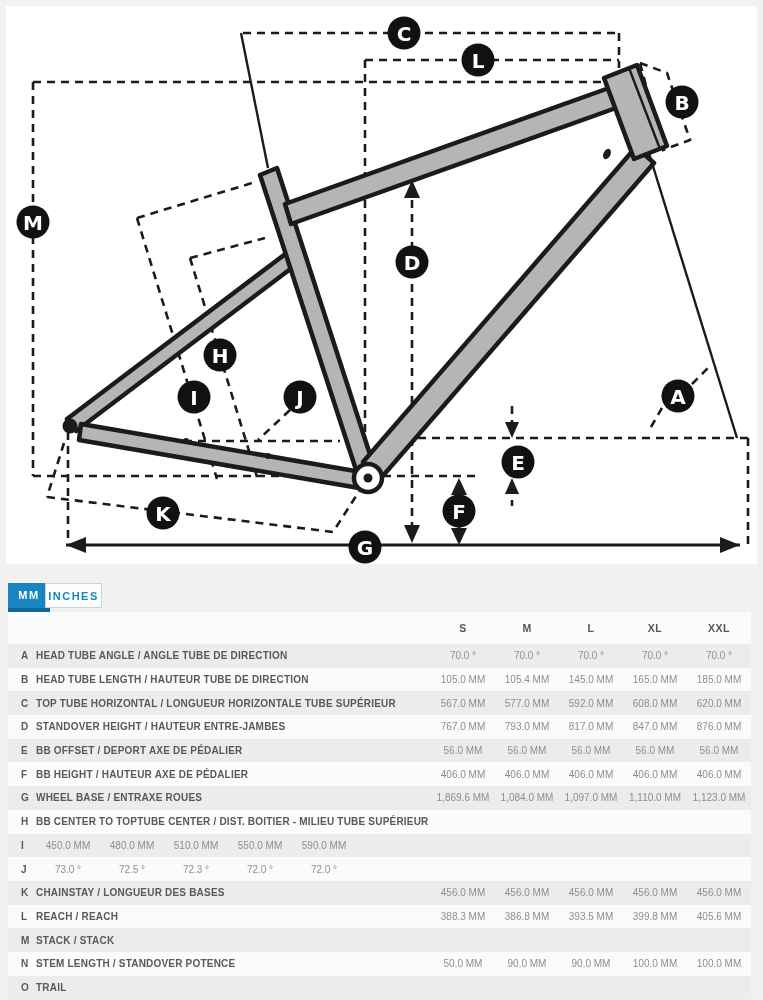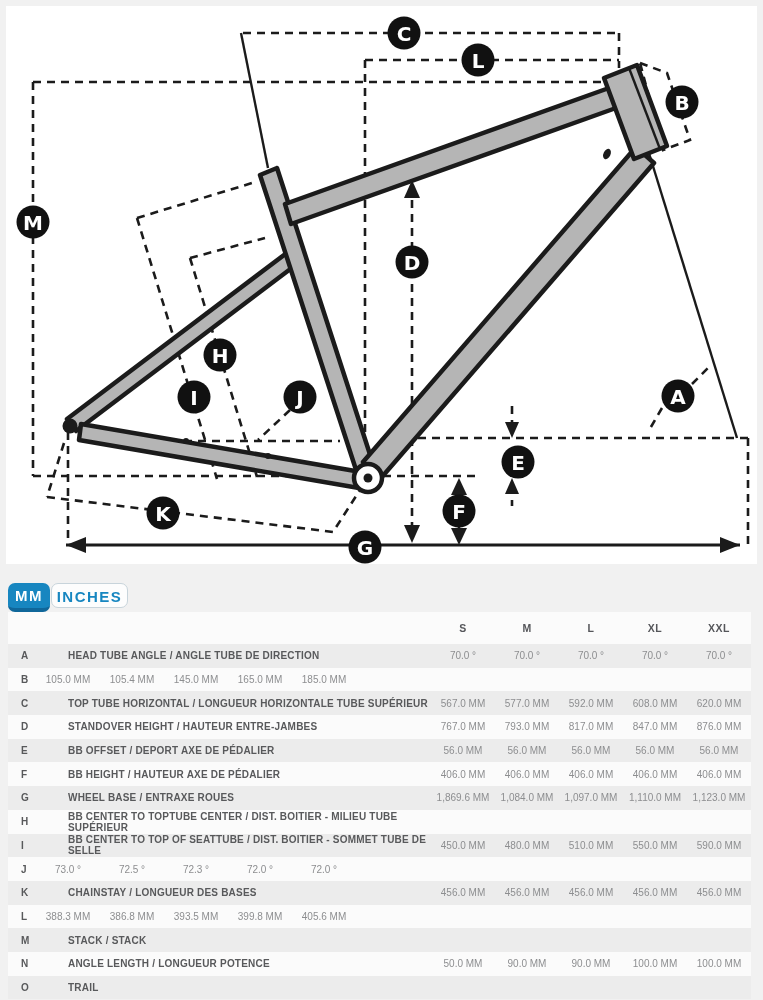--- a/index.html
+++ b/index.html
@@ -7,31 +7,31 @@
     width:763px;height:1000px;position:relative;overflow:hidden;
     background:#f1f1f1;
     font-family:"Liberation Sans","DejaVu Sans",sans-serif;
     -webkit-font-smoothing:antialiased;
   }
   .diagram-card{position:absolute;top:0;left:0;width:763px;height:570px;}
   .diagram-card svg{display:block;}
 
   
   .tab{position:absolute;top:583px;height:25px;line-height:25px;text-align:center;
-       font-weight:bold;font-size:15px;letter-spacing:1.5px;cursor:pointer;box-sizing:border-box;border-radius:7px;}
+       font-weight:bold;font-size:11px;letter-spacing:1.5px;cursor:pointer;box-sizing:border-box;}
   .tab-mm{left:8px;width:42px;background:#1786c0;color:#ffffff;border-bottom:4px solid #10679a;height:29px;}
-  .tab-inches{left:51px;width:77px;background:#fdfdfd;color:#1786c0;border:1px solid #c8d4db;}
+  .tab-inches{left:45px;width:57px;background:#fdfdfd;color:#1786c0;border:1px solid #c8d4db;}
 
   
   .geo-table{position:absolute;top:612px;left:8px;width:743px;background:#fbfbfb;}
   .t-row{display:flex;align-items:center;height:23.7px;font-size:10px;color:#58595b;}
   .t-row.alt{background:#ececec;}
   .t-row.header{height:32px;background:#fbfbfb;}
   .cell-letter{width:28px;padding-left:13px;box-sizing:border-box;font-weight:bold;flex:none;}
-  .cell-label{flex:1;font-weight:bold;letter-spacing:.2px;margin-left:32px;}
+  .cell-label{flex:1;font-weight:bold;letter-spacing:.2px;}
   .cell-val{width:64px;flex:none;text-align:center;color:#8d8e90;font-weight:normal;}
   .t-row.header .cell-val{color:#55565a;font-weight:bold;font-size:10.5px;letter-spacing:.5px;}
 </style>
 </head>
 <body>
 
 <div class="diagram-card">
   <svg width="763" height="570" viewBox="0 0 763 570">
     <rect x="0" y="0" width="763" height="570" fill="#f1f1f1"></rect>
     <rect x="6" y="6" width="751" height="558" fill="#ffffff"></rect>
@@ -171,20 +171,21 @@
       <div class="cell-letter">A</div>
       <div class="cell-label">HEAD TUBE ANGLE / ANGLE TUBE DE DIRECTION</div>
       <div class="cell-val">70.0 °</div>
       <div class="cell-val">70.0 °</div>
       <div class="cell-val">70.0 °</div>
       <div class="cell-val">70.0 °</div>
       <div class="cell-val">70.0 °</div>
     </div>
     <div class="t-row">
       <div class="cell-letter">B</div>
+      <div class="cell-label">HEAD TUBE LENGTH / HAUTEUR TUBE DE DIRECTION</div>
       <div class="cell-val">105.0 MM</div>
       <div class="cell-val">105.4 MM</div>
       <div class="cell-val">145.0 MM</div>
       <div class="cell-val">165.0 MM</div>
       <div class="cell-val">185.0 MM</div>
     </div>
     <div class="t-row alt">
       <div class="cell-letter">C</div>
       <div class="cell-label">TOP TUBE HORIZONTAL / LONGUEUR HORIZONTALE TUBE SUPÉRIEUR</div>
       <div class="cell-val">567.0 MM</div>
@@ -233,21 +234,20 @@
       <div class="cell-letter">H</div>
       <div class="cell-label">BB CENTER TO TOPTUBE CENTER / DIST. BOITIER - MILIEU TUBE SUPÉRIEUR</div>
       <div class="cell-val">&nbsp;</div>
       <div class="cell-val">&nbsp;</div>
       <div class="cell-val">&nbsp;</div>
       <div class="cell-val">&nbsp;</div>
       <div class="cell-val">&nbsp;</div>
     </div>
     <div class="t-row alt">
       <div class="cell-letter">I</div>
-      <div class="cell-label">BB CENTER TO TOP OF SEATTUBE / DIST. BOITIER - SOMMET TUBE DE SELLE</div>
       <div class="cell-val">450.0 MM</div>
       <div class="cell-val">480.0 MM</div>
       <div class="cell-val">510.0 MM</div>
       <div class="cell-val">550.0 MM</div>
       <div class="cell-val">590.0 MM</div>
     </div>
     <div class="t-row">
       <div class="cell-letter">J</div>
       <div class="cell-val">73.0 °</div>
       <div class="cell-val">72.5 °</div>
@@ -259,38 +259,39 @@
       <div class="cell-letter">K</div>
       <div class="cell-label">CHAINSTAY / LONGUEUR DES BASES</div>
       <div class="cell-val">456.0 MM</div>
       <div class="cell-val">456.0 MM</div>
       <div class="cell-val">456.0 MM</div>
       <div class="cell-val">456.0 MM</div>
       <div class="cell-val">456.0 MM</div>
     </div>
     <div class="t-row">
       <div class="cell-letter">L</div>
+      <div class="cell-label">REACH / REACH</div>
       <div class="cell-val">388.3 MM</div>
       <div class="cell-val">386.8 MM</div>
       <div class="cell-val">393.5 MM</div>
       <div class="cell-val">399.8 MM</div>
       <div class="cell-val">405.6 MM</div>
     </div>
     <div class="t-row alt">
       <div class="cell-letter">M</div>
       <div class="cell-label">STACK / STACK</div>
       <div class="cell-val">&nbsp;</div>
       <div class="cell-val">&nbsp;</div>
       <div class="cell-val">&nbsp;</div>
       <div class="cell-val">&nbsp;</div>
       <div class="cell-val">&nbsp;</div>
     </div>
     <div class="t-row">
       <div class="cell-letter">N</div>
-      <div class="cell-label">ANGLE LENGTH / LONGUEUR POTENCE</div>
+      <div class="cell-label">STEM LENGTH / STANDOVER POTENCE</div>
       <div class="cell-val">50.0 MM</div>
       <div class="cell-val">90.0 MM</div>
       <div class="cell-val">90.0 MM</div>
       <div class="cell-val">100.0 MM</div>
       <div class="cell-val">100.0 MM</div>
     </div>
     <div class="t-row alt">
       <div class="cell-letter">O</div>
       <div class="cell-label">TRAIL</div>
       <div class="cell-val">&nbsp;</div>

